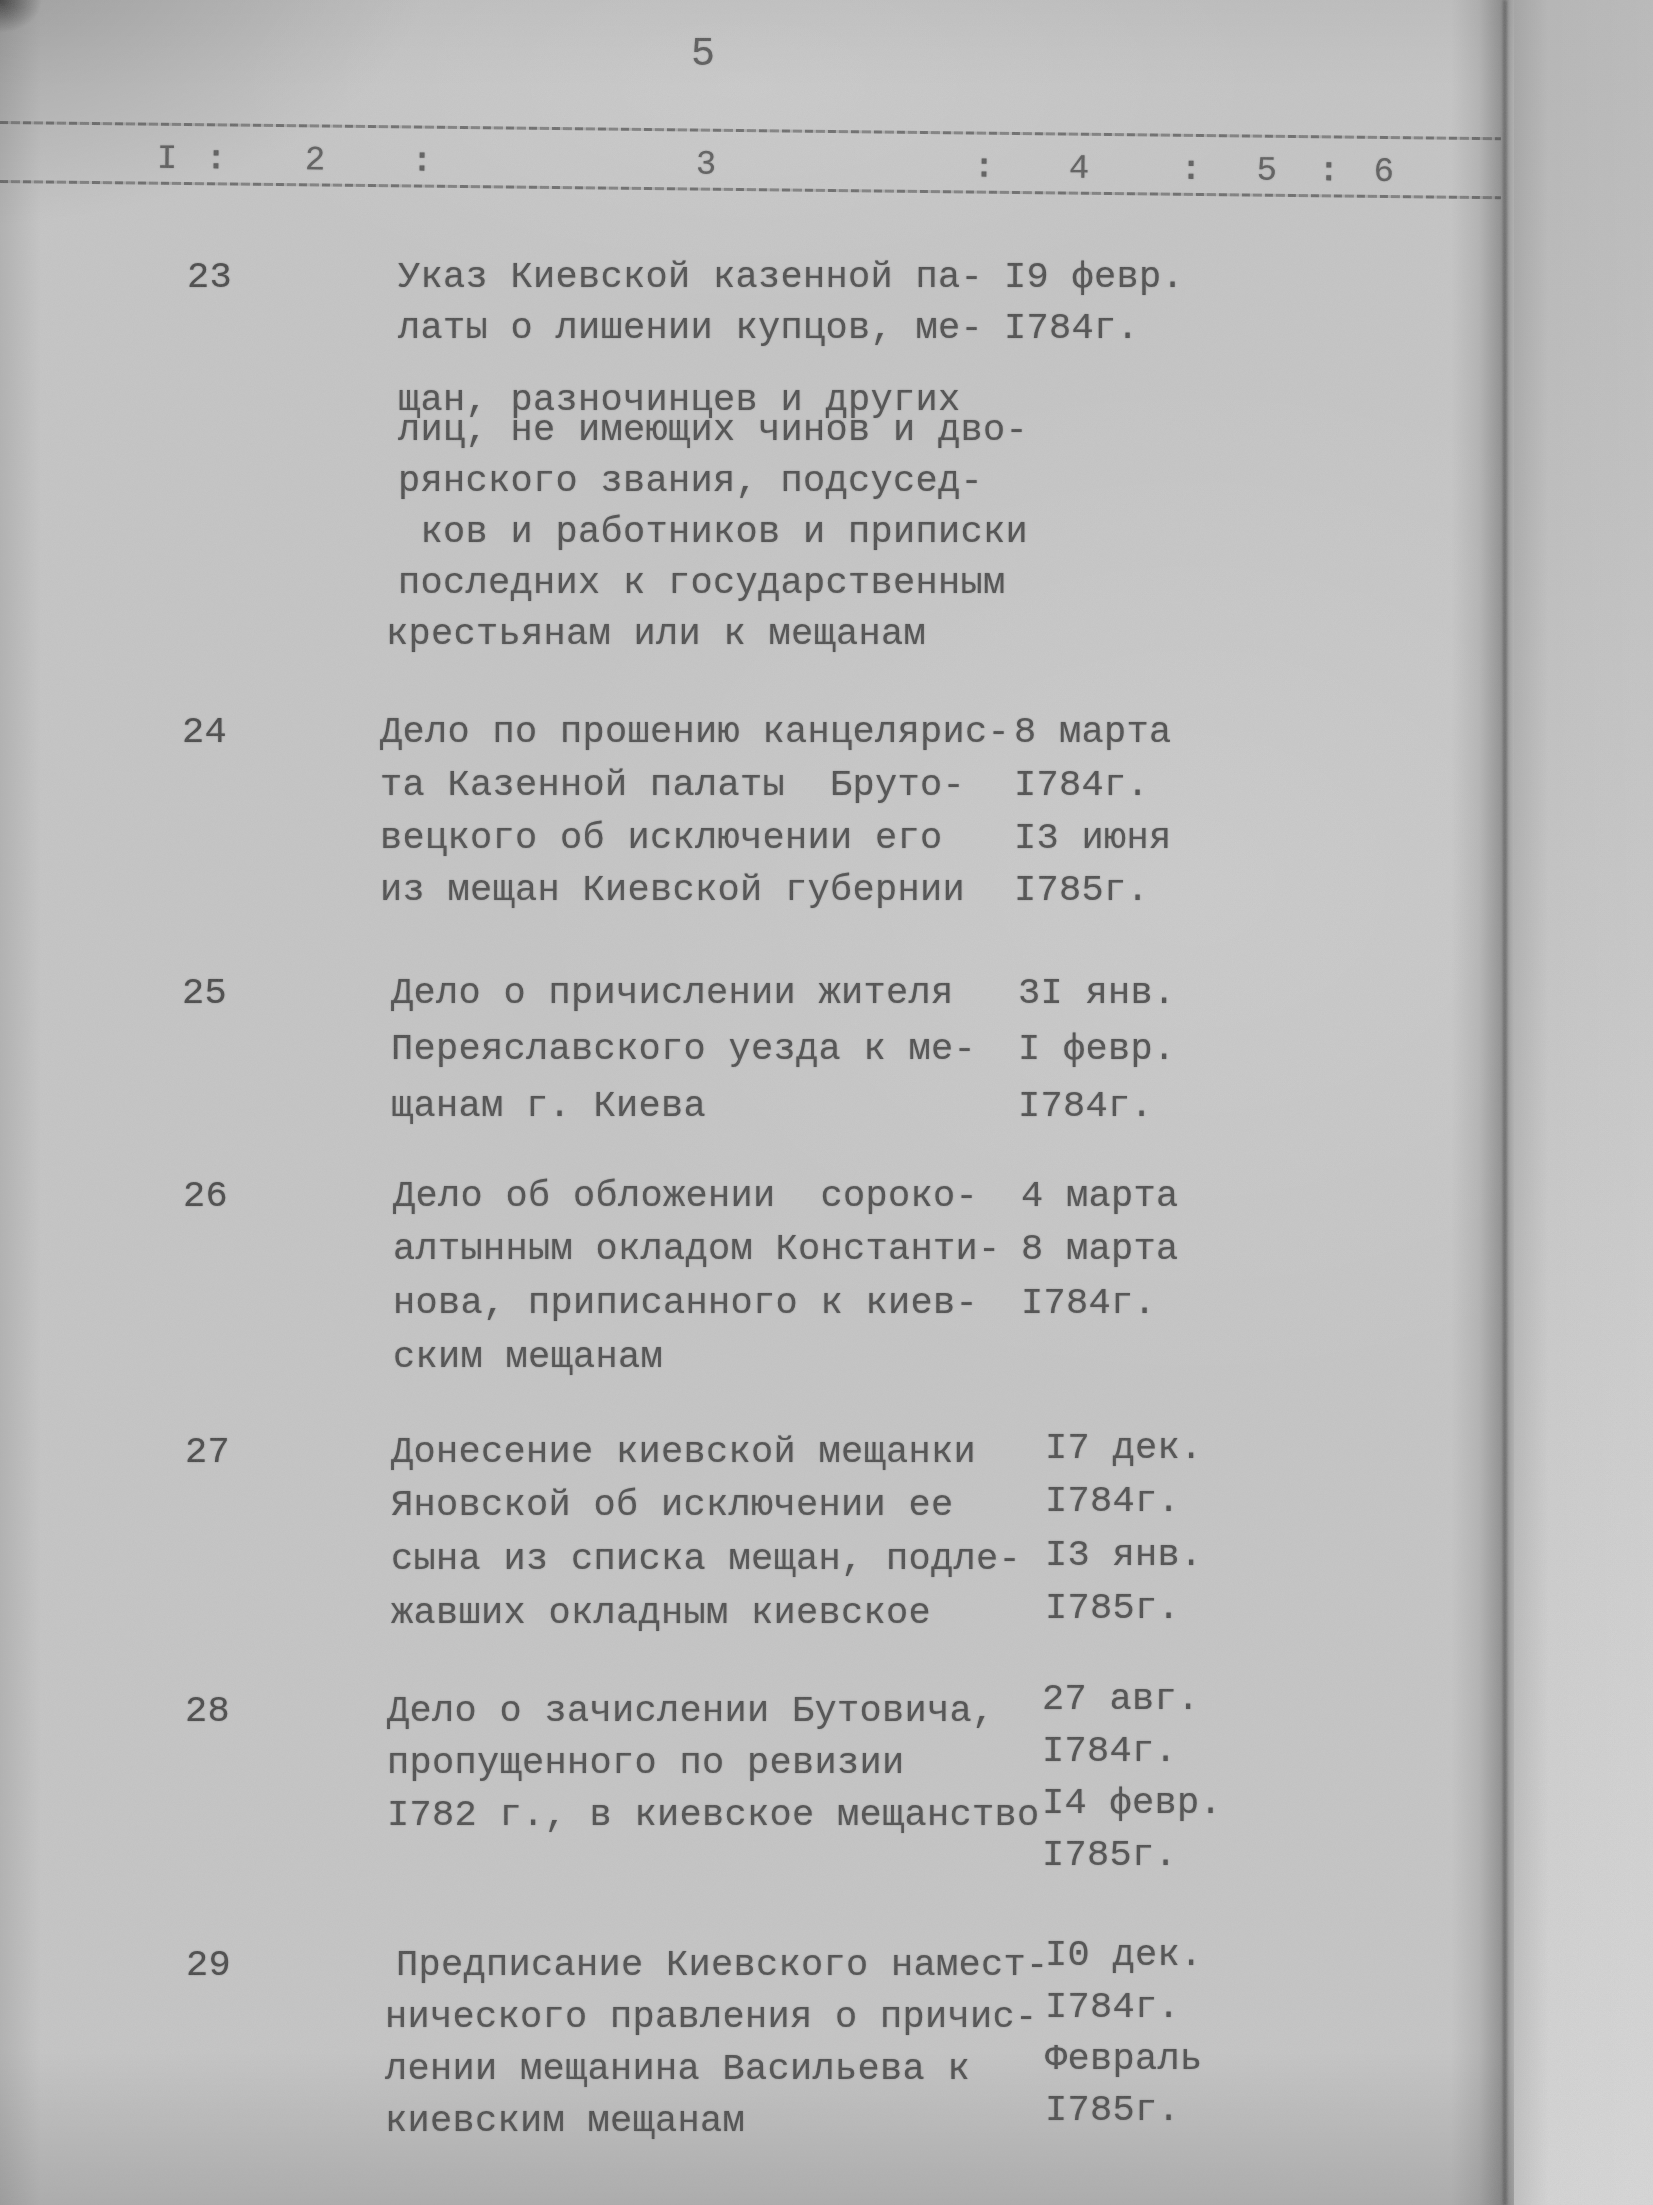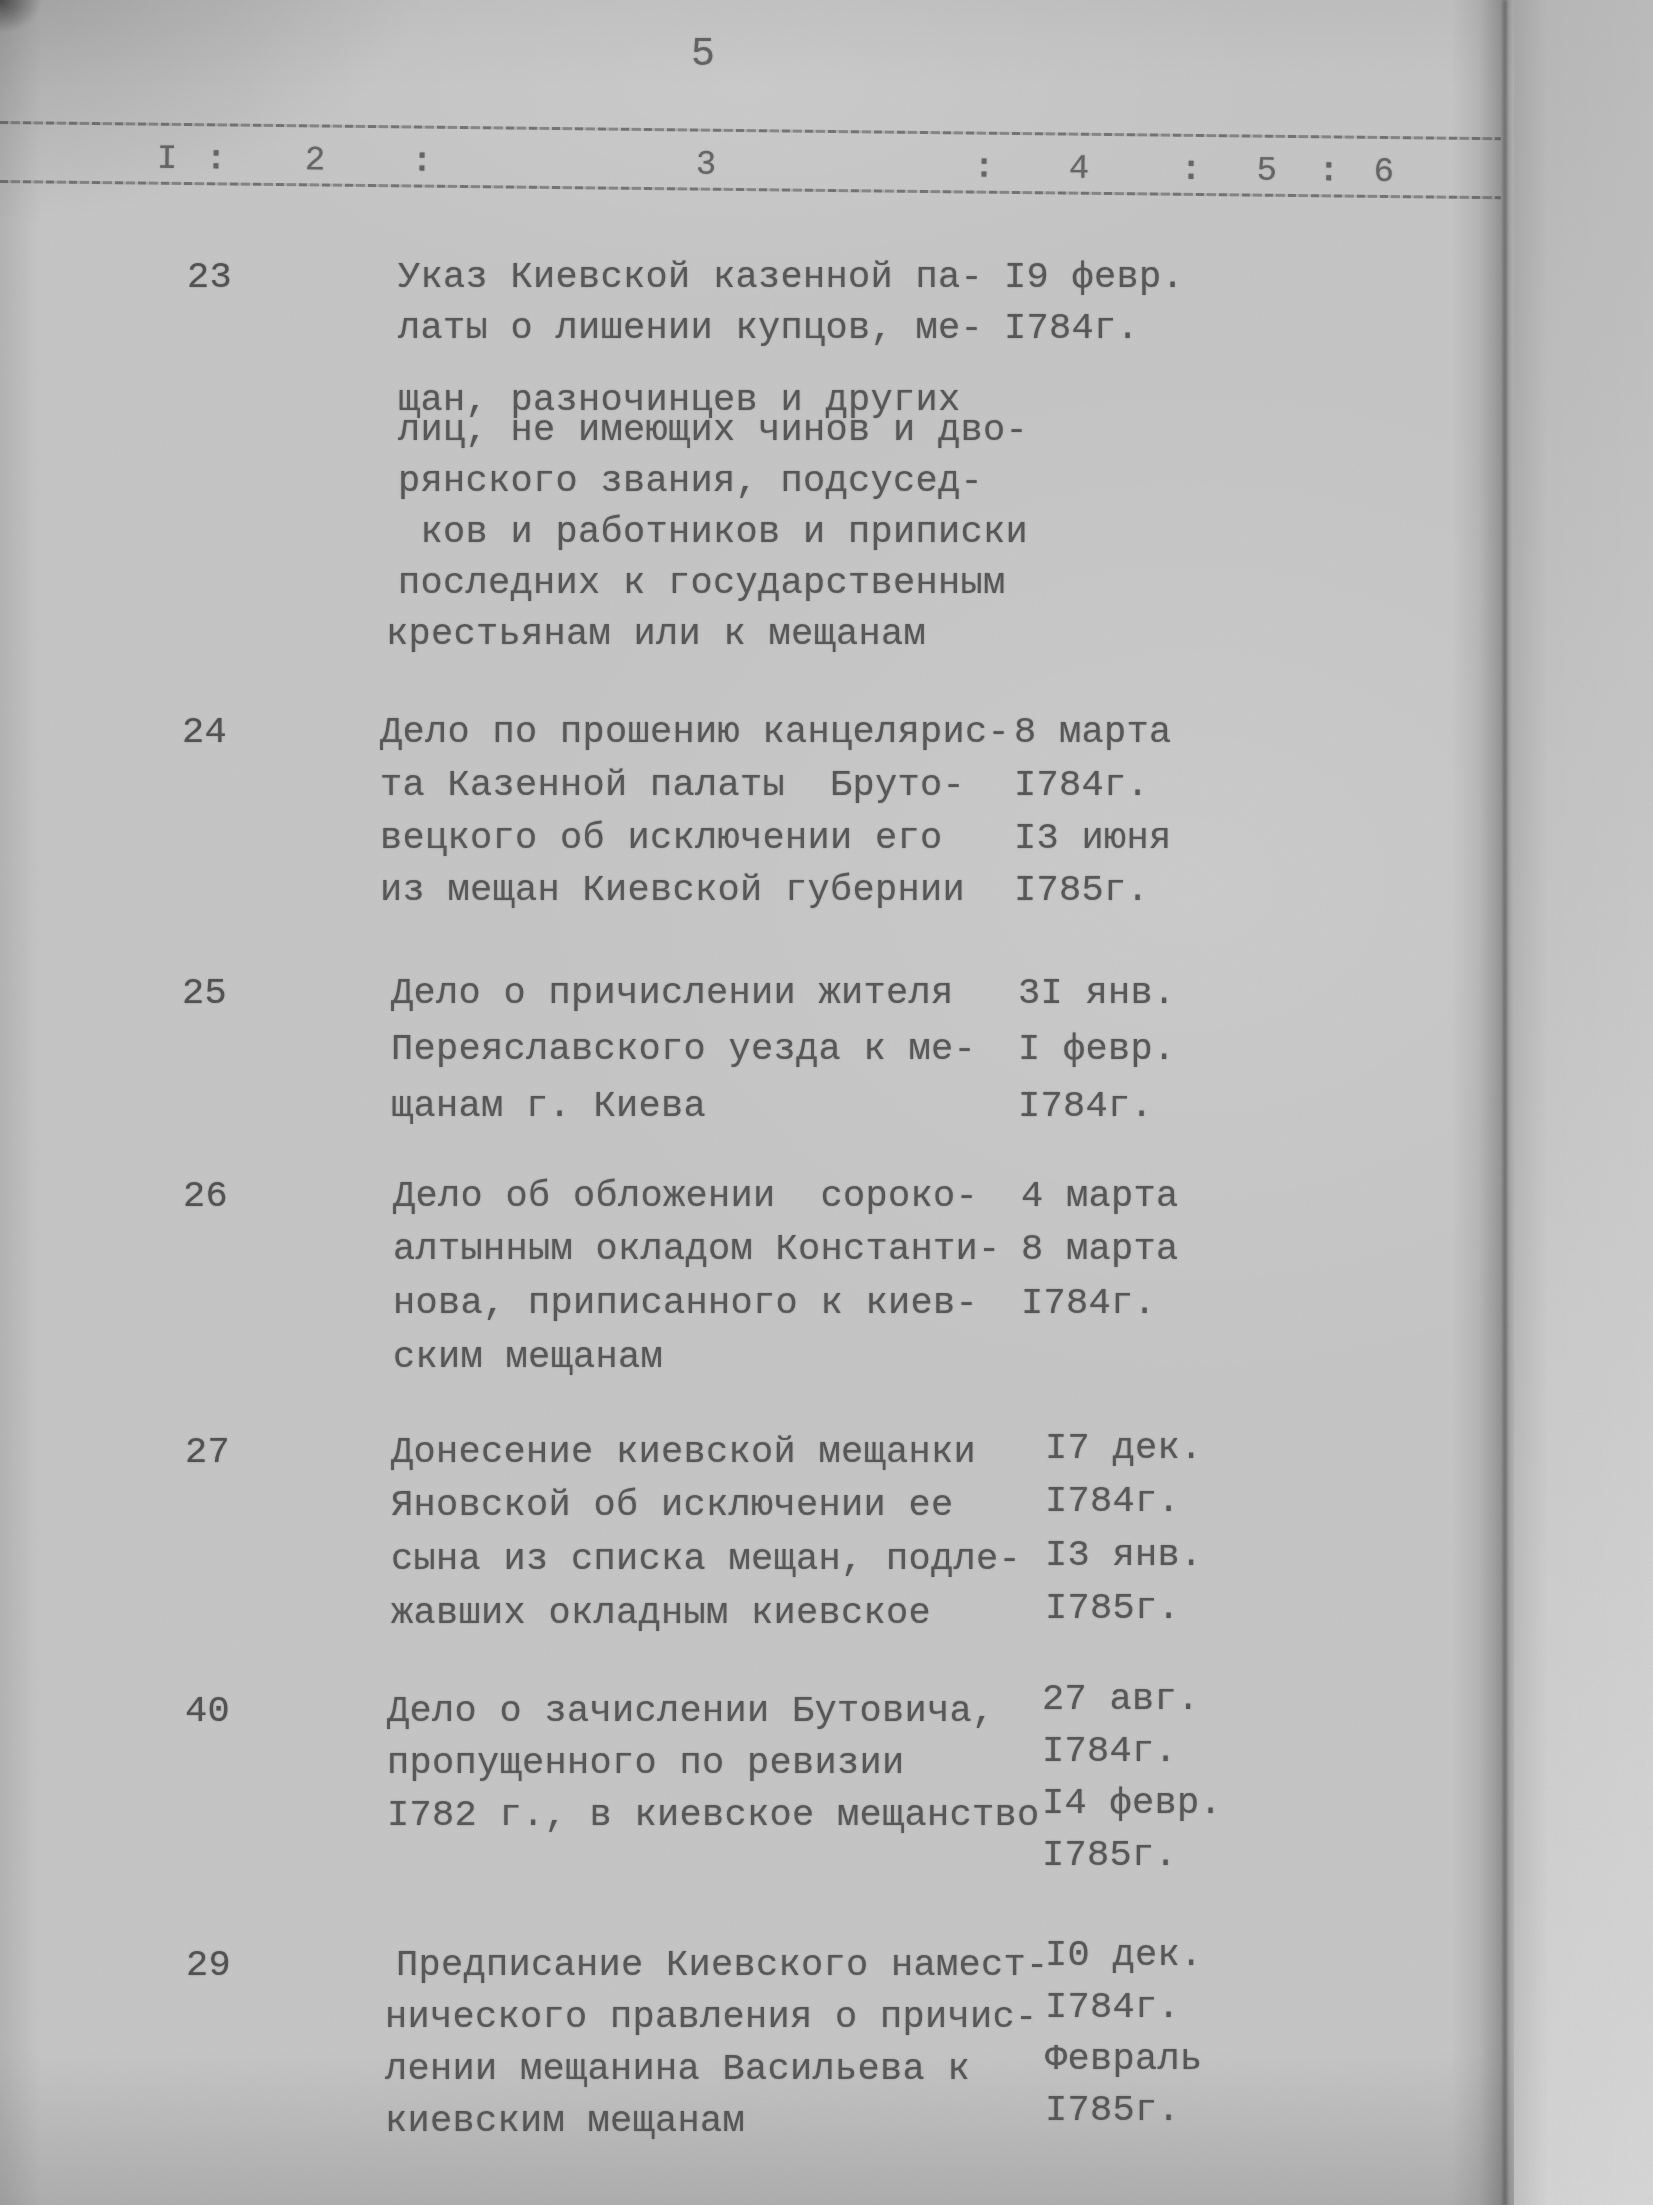--- a/index.html
+++ b/index.html
@@ -150,21 +150,21 @@
       <div class="tl" style="left: 1021px; top: 1283px;">I784г.</div>
       <div class="tl num" style="left: 185px; top: 1432px;">27</div>
       <div class="tl" style="left: 391px; top: 1432px;">Донесение киевской мещанки</div>
       <div class="tl" style="left: 391px; top: 1485px;">Яновской об исключении ее</div>
       <div class="tl" style="left: 391px; top: 1539px;">сына из списка мещан, подле-</div>
       <div class="tl" style="left: 391px; top: 1593px;">жавших окладным киевское</div>
       <div class="tl" style="left: 1045px; top: 1428px;">I7 дек.</div>
       <div class="tl" style="left: 1045px; top: 1481px;">I784г.</div>
       <div class="tl" style="left: 1045px; top: 1535px;">I3 янв.</div>
       <div class="tl" style="left: 1045px; top: 1588px;">I785г.</div>
-      <div class="tl num" style="left: 185px; top: 1691px;">40</div>
+      <div class="tl num" style="left: 185px; top: 1691px;">28</div>
       <div class="tl" style="left: 387px; top: 1691px;">Дело о зачислении Бутовича,</div>
       <div class="tl" style="left: 387px; top: 1743px;">пропущенного по ревизии</div>
       <div class="tl" style="left: 387px; top: 1795px;">I782 г., в киевское мещанство</div>
       <div class="tl" style="left: 1042px; top: 1679px;">27 авг.</div>
       <div class="tl" style="left: 1042px; top: 1731px;">I784г.</div>
       <div class="tl" style="left: 1042px; top: 1783px;">I4 февр.</div>
       <div class="tl" style="left: 1042px; top: 1835px;">I785г.</div>
       <div class="tl num" style="left: 186px; top: 1945px;">29</div>
       <div class="tl" style="left: 385px; top: 1945px; margin-left: 11px;">Предписание Киевского намест-</div>
       <div class="tl" style="left: 385px; top: 1997px;">нического правления о причис-</div>

